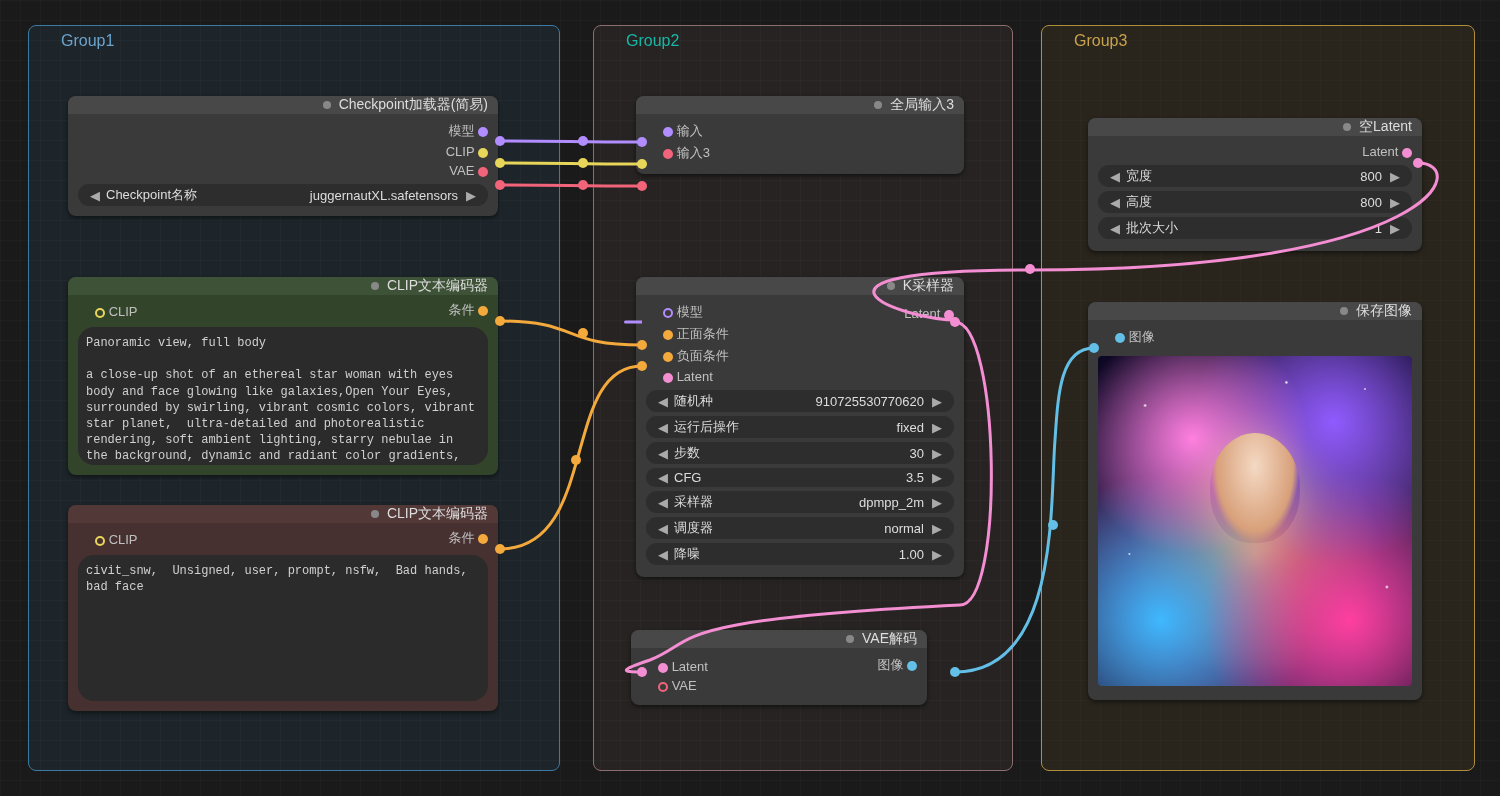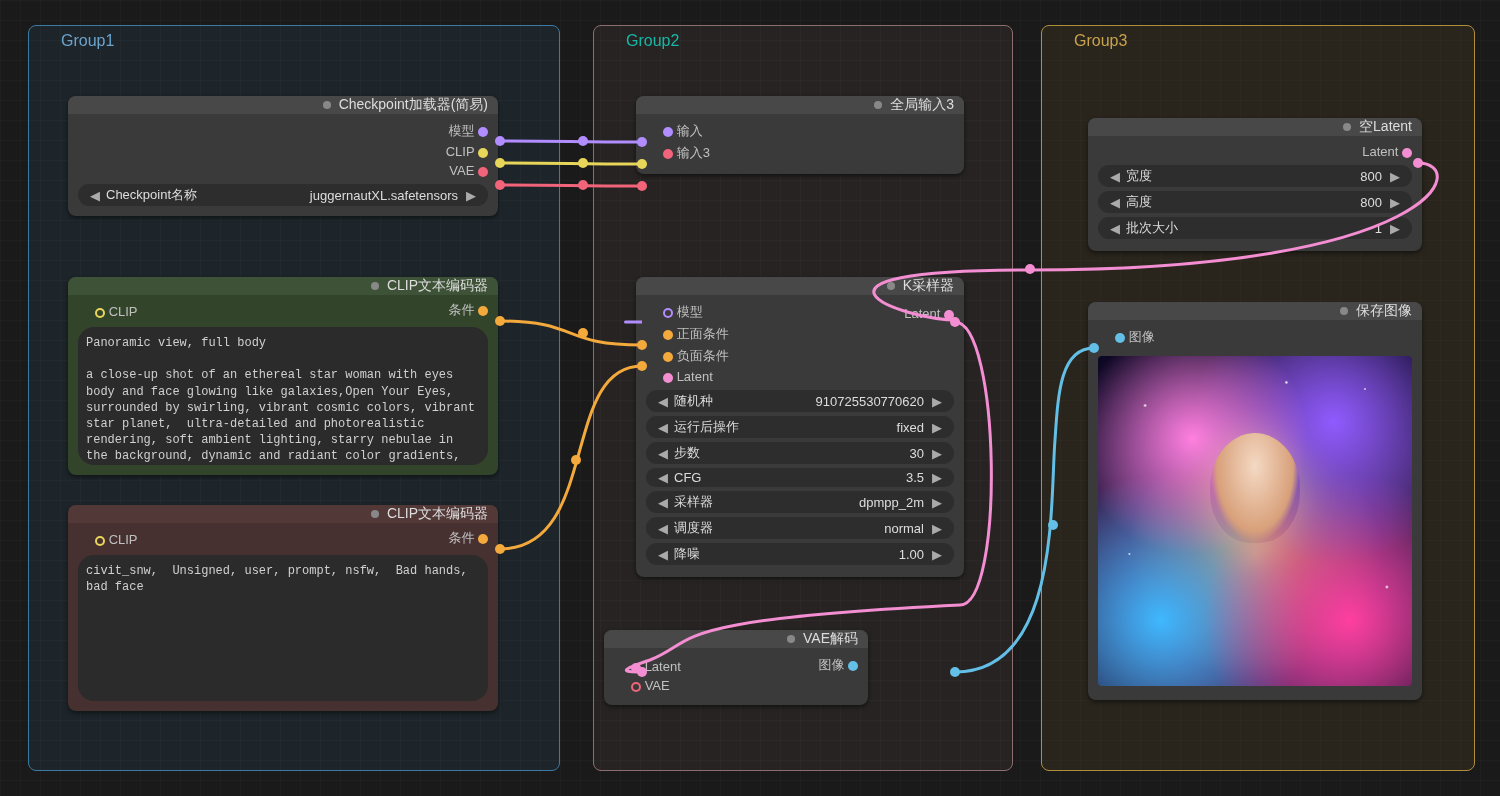--- a/index.html
+++ b/index.html
@@ -326,21 +326,21 @@
       </div>
     <div class="slider-row">
         <span class="arrow">◀</span>
         <span class="lbl">降噪</span>
         <span class="val">1.00</span>
         <span class="arrow">▶</span>
       </div>
   </div>
 </div>
 
-<div class="node" style="left:604px; top:630px; width:264px;">
+<div class="node" style="left:631px; top:630px; width:296px;">
   <div class="node-hdr"><span class="dot"></span><span>VAE解码</span></div>
   <div style="padding:6px 0 10px 0;">
     <div class="row">
       <span><span class="port-dot" style="background:#f48ed2"></span> <span>Latent</span></span>
       <span><span>图像</span> <span class="port-dot" style="background:#63bfe6"></span></span>
     </div>
     <div class="row">
         <span><span class="port-dot hollow" style="color:#f2647a"></span> <span>VAE</span></span>
         <span></span>
       </div>

